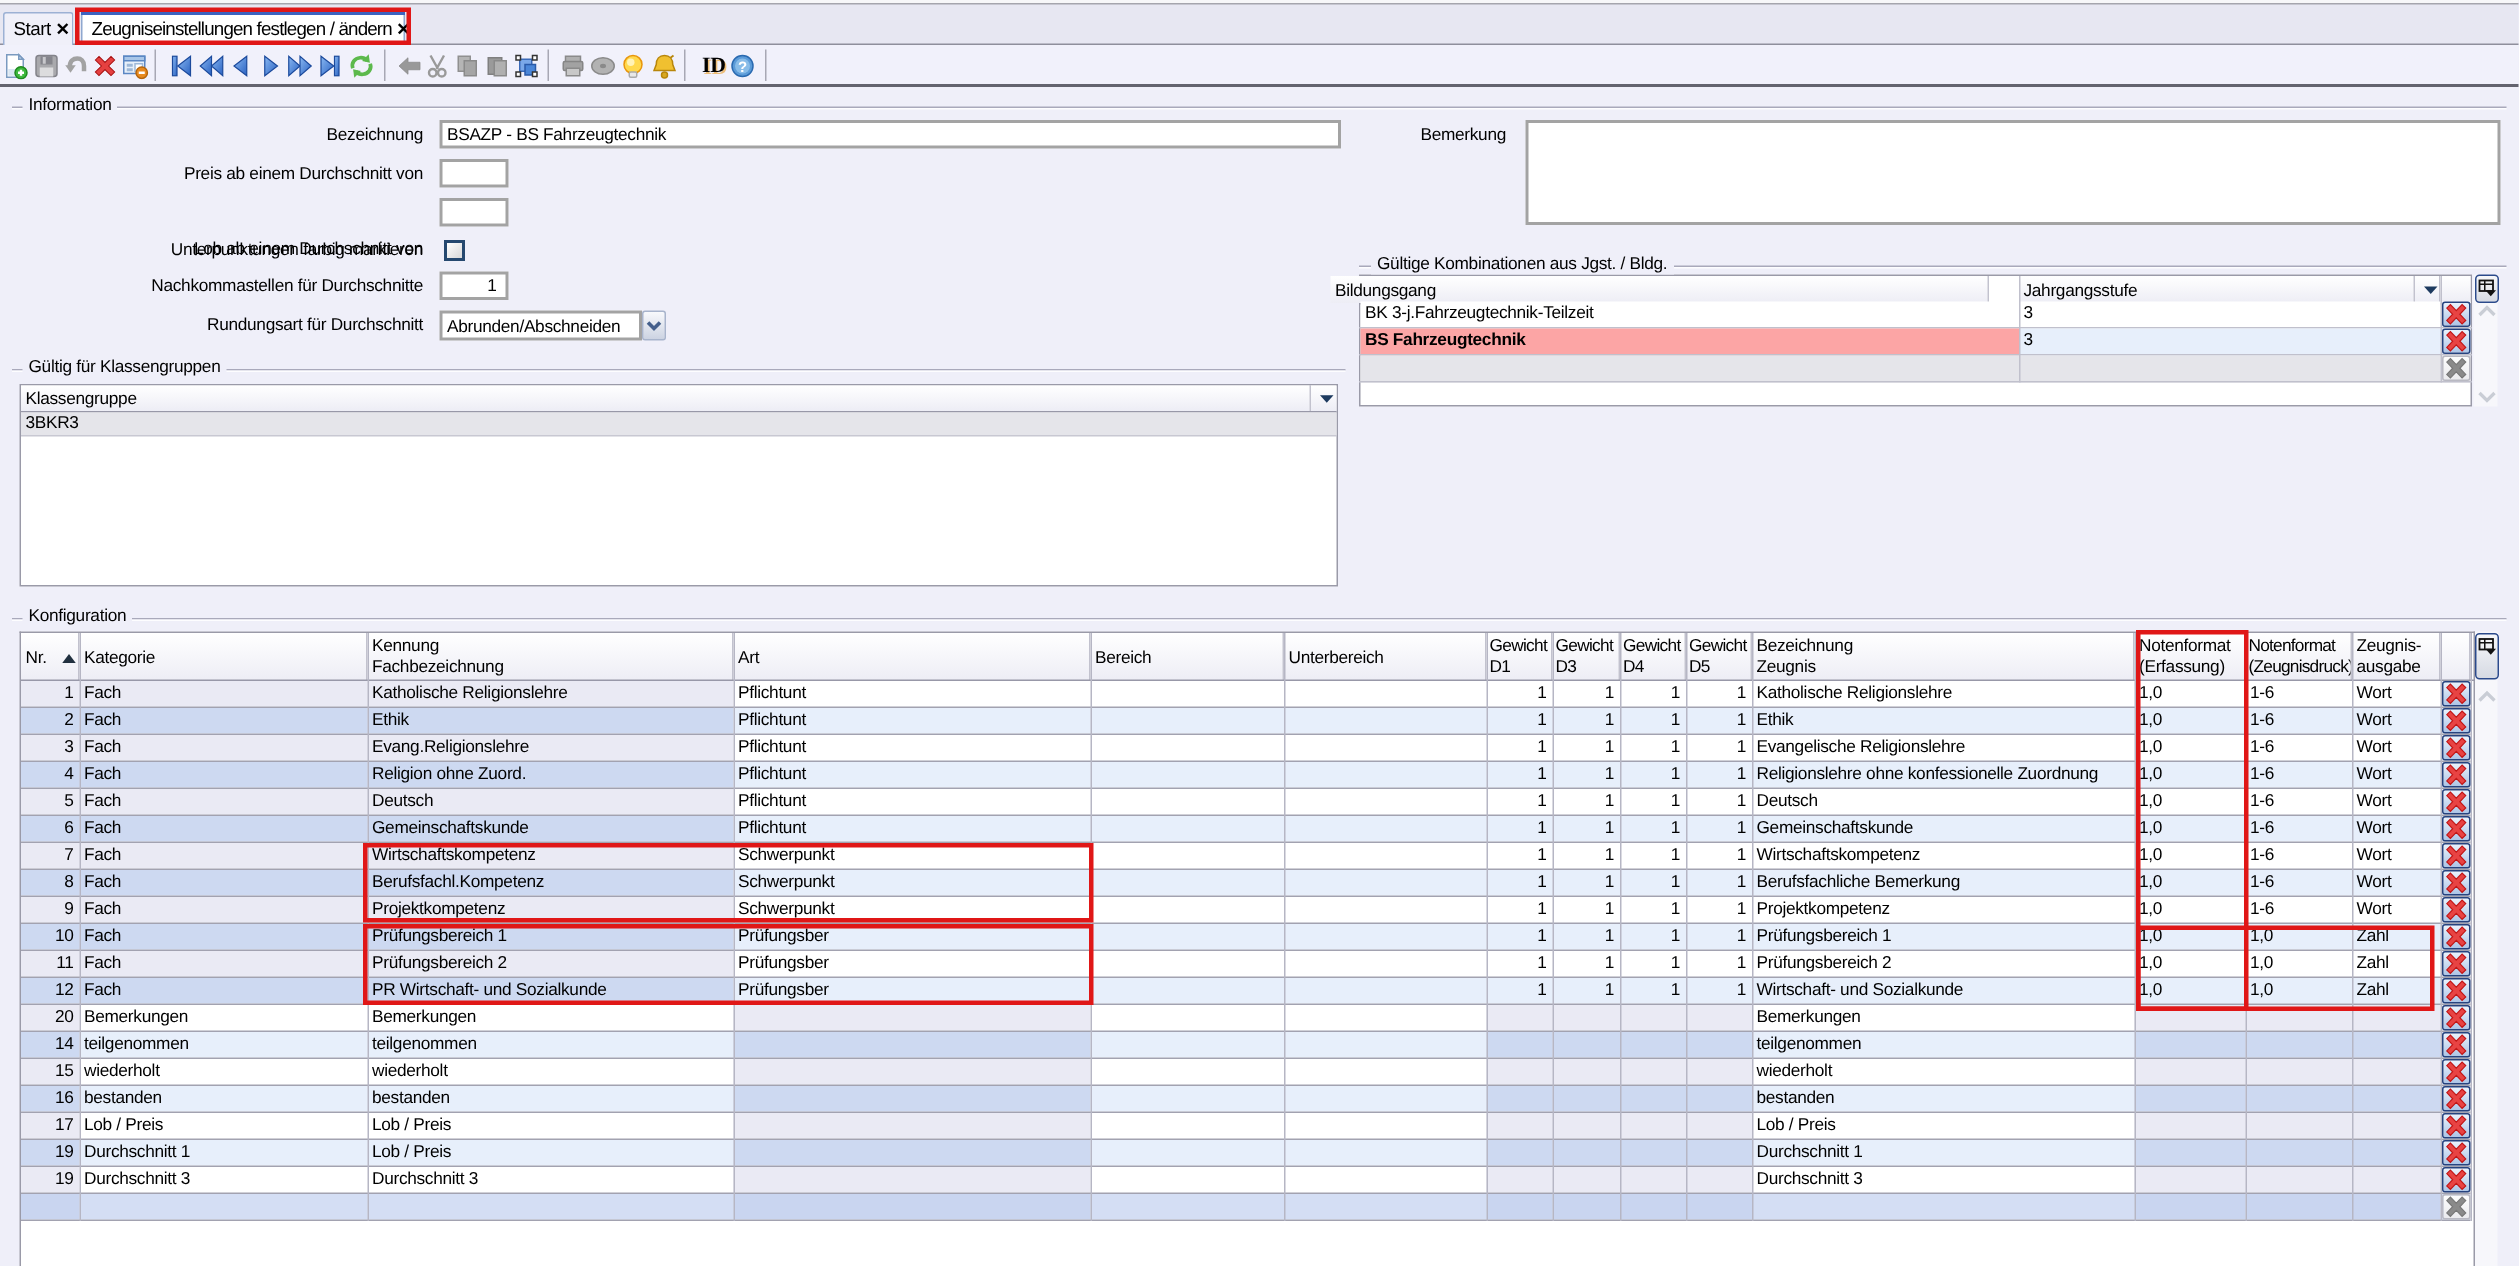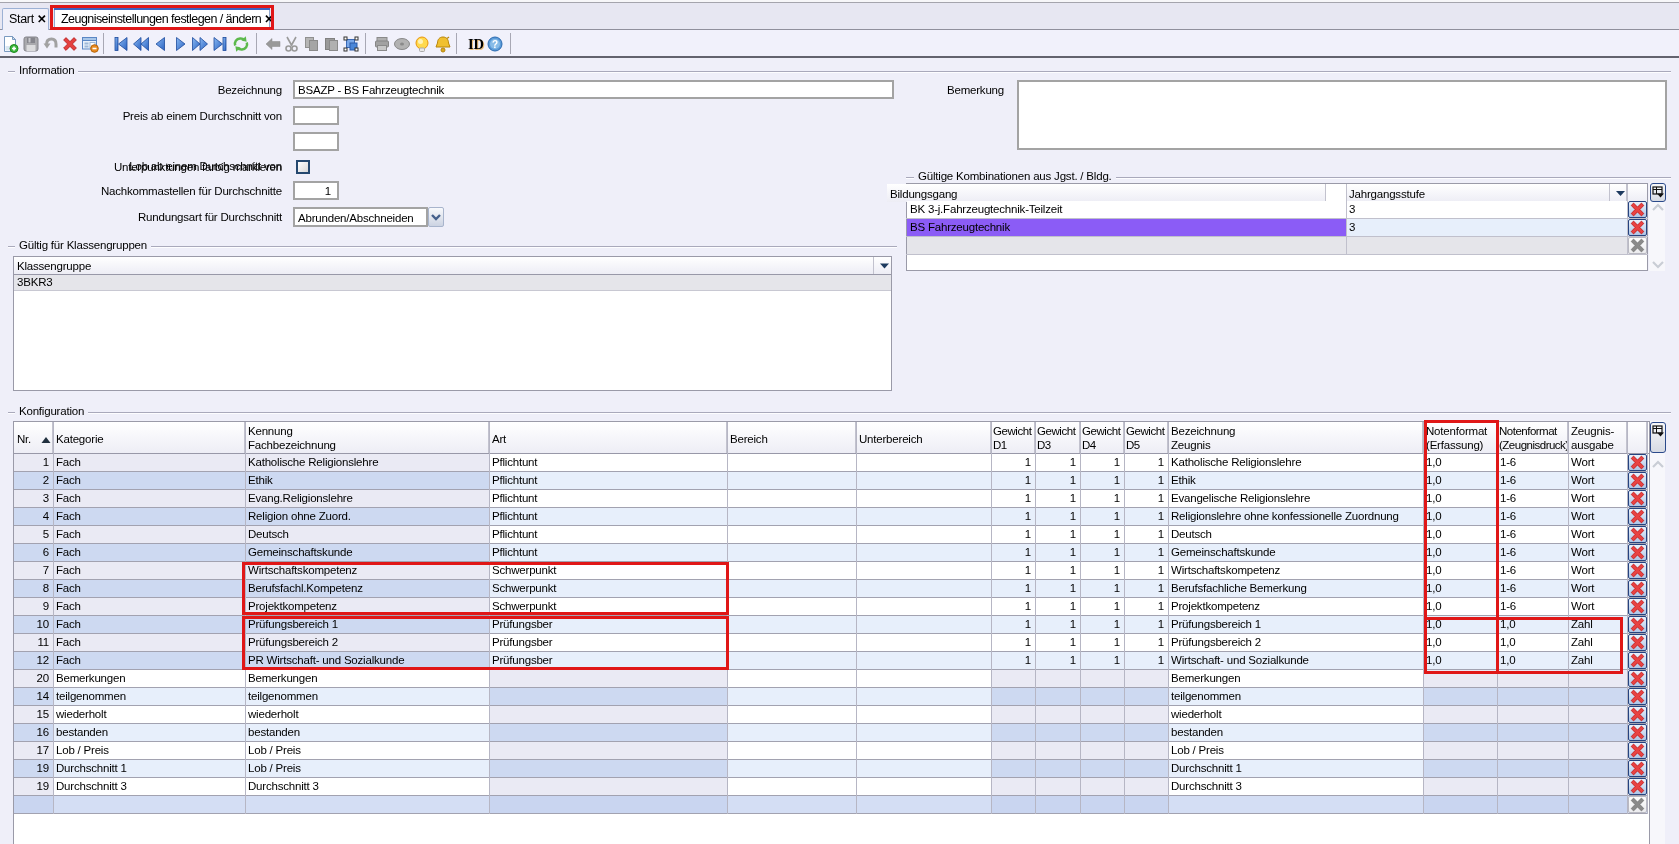--- a/index.html
+++ b/index.html
@@ -207,21 +207,21 @@
 <div class="hdr" style="left:1346px;top:184px;width:264px;height:18px;line-height:16px;">Jahrgangsstufe</div>
 <div class="hdr" style="left:1610px;top:184px;width:17px;height:18px;"><svg width="15" height="15" viewBox="0 0 15 15">
       <path d="M3 5h9l-4.5 5z" fill="#1d3a5f"></path>
     </svg></div>
 <div class="hdr" style="left:1627px;top:184px;width:20px;height:18px;border-right:none;"></div>
 <div class="a" style="left:906px;top:202px;width:742px;height:1px;background:#9898a8;"></div>
 <div class="cell" style="left:907px;top:201px;width:439px;height:18px;background:#ffffff;">BK 3-j.Fahrzeugtechnik-Teilzeit</div>
 <div class="cell" style="left:1346px;top:201px;width:281px;height:18px;background:#ffffff;">3</div>
 <div class="cell" style="left:1627px;top:201px;width:20px;height:18px;background:#ffffff;"></div>
 <div class="a" style="left:906px;top:218px;width:742px;height:1px;background:#c0c0cc;"></div>
-<div class="cell" style="left:907px;top:219px;width:439px;height:18px;background:#8b5cf6;">BS Fahrzeugtechnik</div>
+<div class="cell" style="left:907px;top:219px;width:439px;height:18px;background:#fca5a5;font-weight:bold;">BS Fahrzeugtechnik</div>
 <div class="cell" style="left:1346px;top:219px;width:281px;height:18px;background:#e7effb;">3</div>
 <div class="cell" style="left:1627px;top:219px;width:20px;height:18px;background:#e7effb;"></div>
 <div class="a" style="left:906px;top:236px;width:742px;height:1px;background:#c0c0cc;"></div>
 <div class="cell" style="left:907px;top:237px;width:439px;height:18px;background:#e5e5ea;"></div>
 <div class="cell" style="left:1346px;top:237px;width:281px;height:18px;background:#e5e5ea;"></div>
 <div class="cell" style="left:1627px;top:237px;width:20px;height:18px;background:#e5e5ea;"></div>
 <div class="a" style="left:906px;top:254px;width:742px;height:1px;background:#c0c0cc;"></div>
 <div class="a" style="left:1346px;top:184px;width:1px;height:71px;background:#c0c0cc;"></div>
 <div class="a" style="left:1627px;top:184px;width:1px;height:71px;background:#c0c0cc;"></div>
 <div class="xbtn" style="left:1628px;top:201px;"><svg width="17" height="15" viewBox="0 0 17 15">

